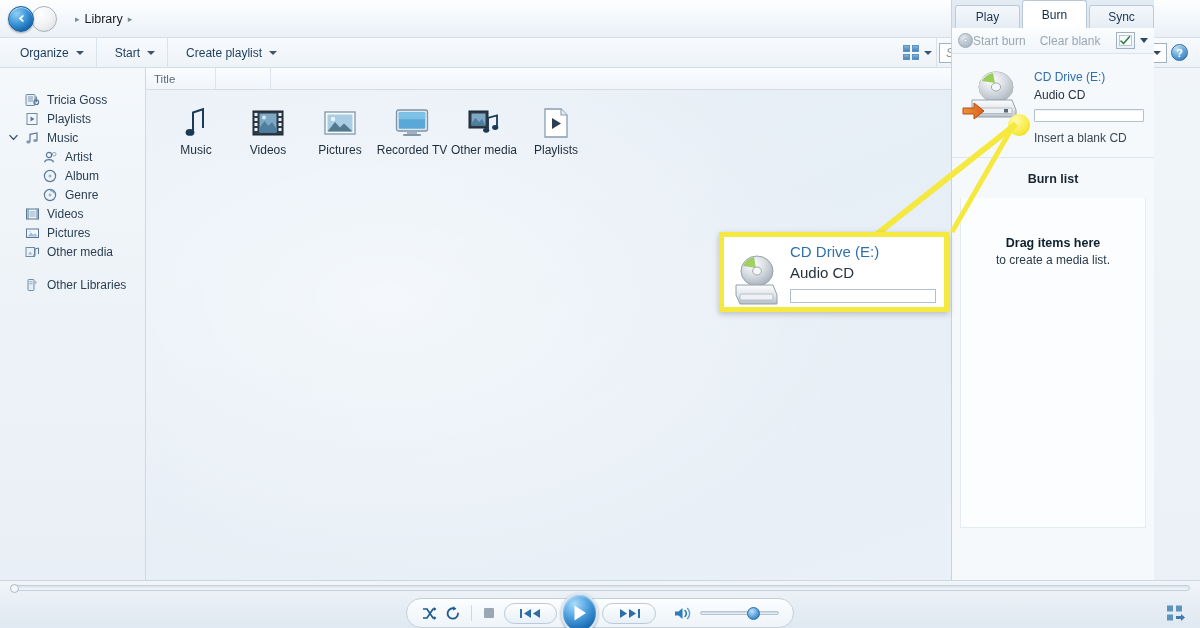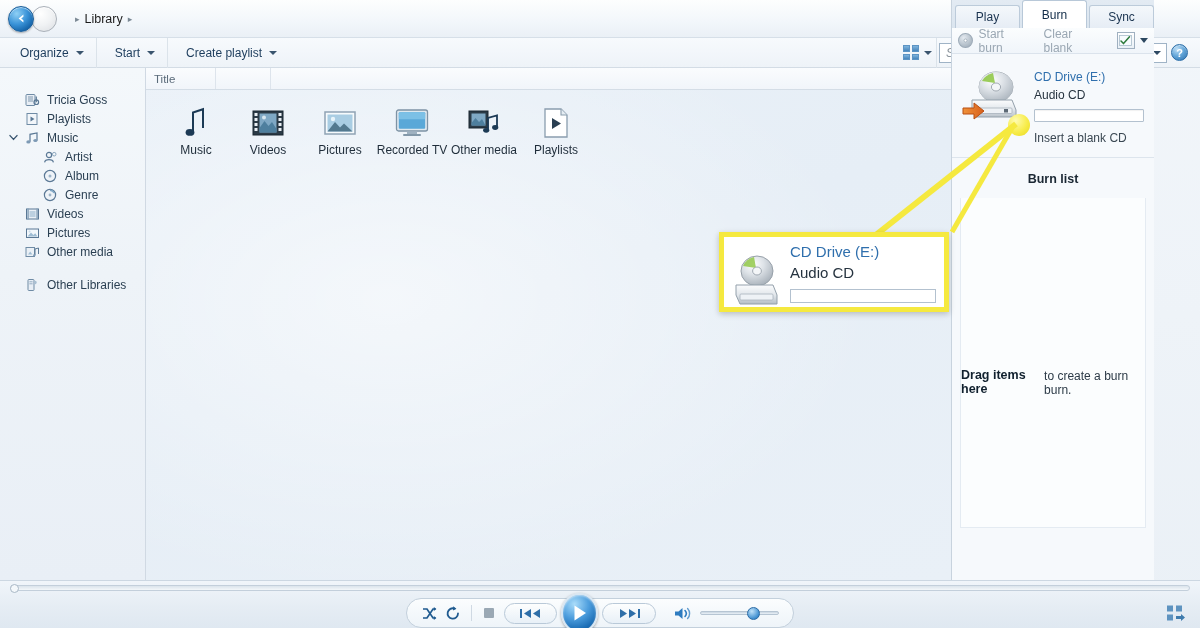--- a/index.html
+++ b/index.html
@@ -186,21 +186,21 @@
     border-color: #b8c8d8; color: #122c48;
     position: relative; z-index: 3;
   }
   .burnbar {
     height: 26px; display: flex; align-items: center;
     background: linear-gradient(180deg, #fbfdfe 0%, #f0f5fa 100%);
     border-bottom: 1px solid #dbe3ec;
     padding: 0 6px;
   }
   .bb-item {
-    display: flex; align-items: center; gap: 6px;
+    display: flex; align-items: center; 
     color: #9aa7b3; font-size: 12px; margin-right: 14px;
   }
   .bb-discicon {
     width: 15px; height: 15px; border-radius: 50%;
     background: radial-gradient(circle at 36% 30%, #e4eaf0 0%, #b9c4ce 55%, #98a6b3 100%);
     border: 1px solid #9dabb8;
     display:flex; align-items:center; justify-content:center;
   }
   .bb-spacer { flex: 1; }
   .bb-optbtn {
@@ -236,21 +236,21 @@
 
   .burnlist-hdr {
     text-align: center; font-size: 12.5px; color: #1a2733;
     padding: 14px 0 12px 0;
     font-weight: bold;
   }
   .burnlist-area {
     margin: 0 8px; height: 330px;
     background: #fbfdfe;
     border: 1px solid #e4ebf2; border-top: none;
-    display: flex; flex-direction: row;
+    display: flex; flex-direction: column;
     align-items: center; padding-top: 38px;
   }
   .dragline1 { font-size: 12.5px; font-weight: bold; color: #10202e; }
   .dragline2 { font-size: 12px; color: #2c3a47; margin-top: 3px; }
 
   
   .playerbar {
     position: absolute; left: 0; top: 580px; width: 1200px; height: 48px;
     background: linear-gradient(180deg, #f0f5fa 0%, #e6edf4 52%, #dfe8f1 100%);
     border-top: 1px solid #ccd7e2;
@@ -691,21 +691,21 @@
         <div class="drive-type">Audio CD</div>
         <div class="drive-bar"></div>
         <div class="drive-hint">Insert a blank CD</div>
       </div>
     </div>
 
     <div class="burnlist-hdr">Burn list</div>
 
     <div class="burnlist-area">
       <div class="dragline1">Drag items here</div>
-      <div class="dragline2">to create a burn burn.</div>
+      <div class="dragline2">to create a media list.</div>
     </div>
   </div>
 
   <svg class="callout-leader">
     <line x1="1016" y1="124" x2="872" y2="238" stroke="#f5e93f" stroke-width="6"></line>
     <line x1="1012" y1="128" x2="950" y2="300" stroke="#f5e93f" stroke-width="5" opacity="0"></line>
   </svg>
   <div class="yellowdot"></div>
 
   <svg class="callout-leader">

